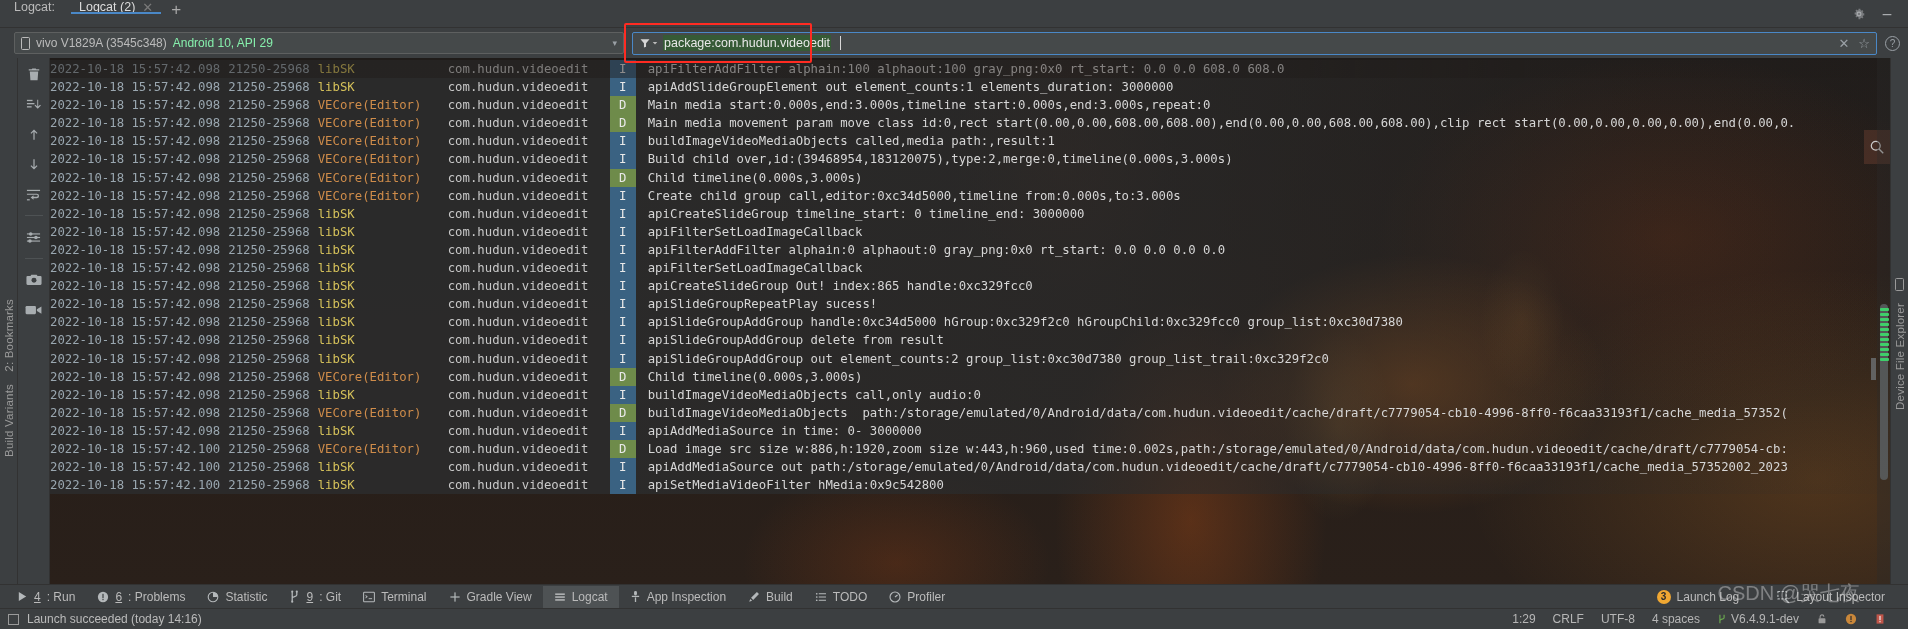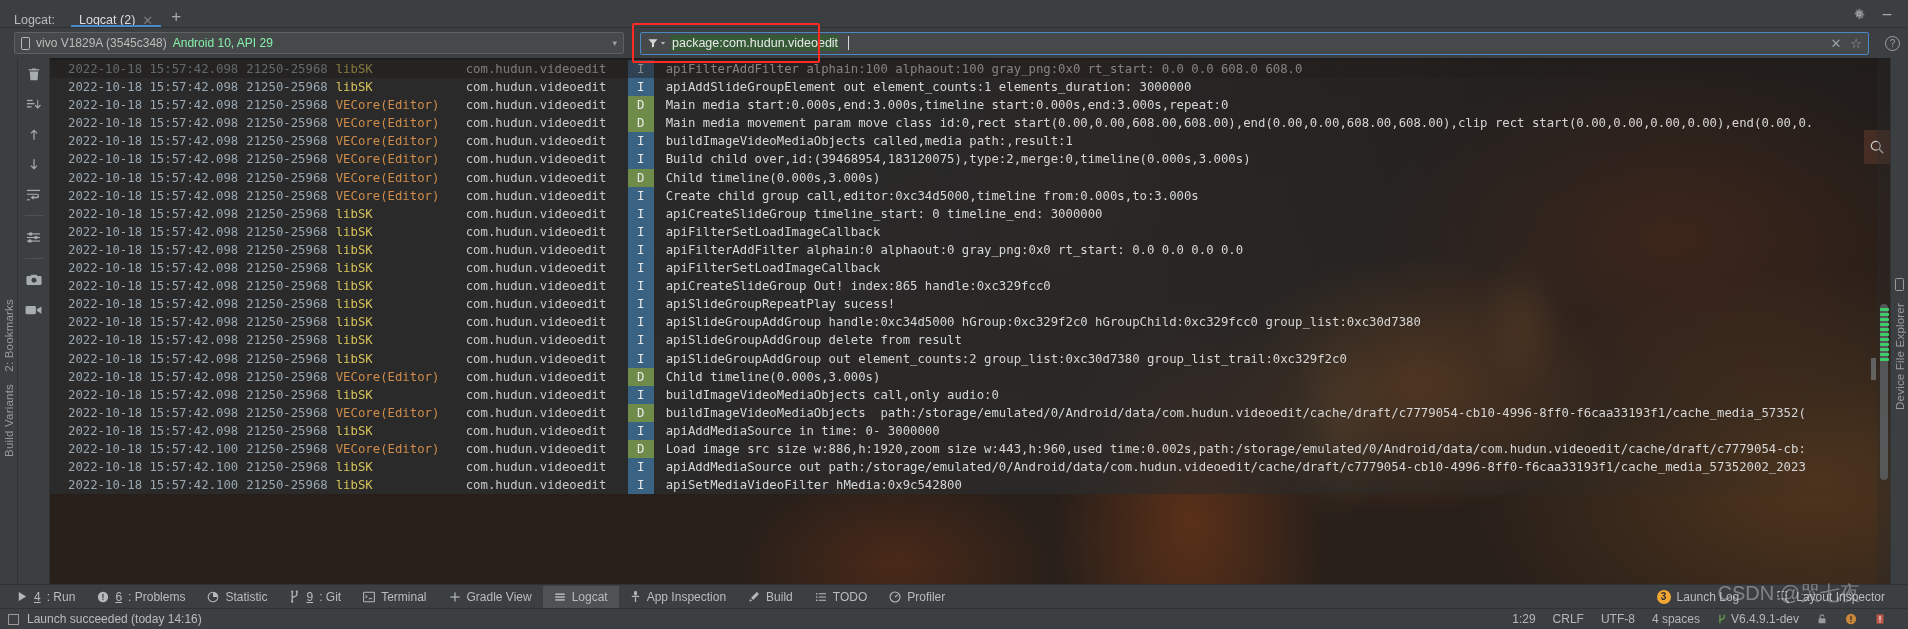--- a/index.html
+++ b/index.html
@@ -11,21 +11,21 @@
   }
   .app {
     position: relative; width: 1908px; height: 629px;
     background: #3c3f41; color: #bbbbbb;
     display: flex; flex-direction: column;
   }
 
   
   .tabstrip {
     height: 28px; background: #3c3f41;
-    display: flex; align-items: flex-end;
+    display: flex; align-items: flex-start;
     padding-left: 14px; position: relative; flex: none;
     border-bottom: 1px solid #323232;
   }
   .tool-label {
     display: flex; align-items: center;
     font-size: 12.5px; color: #bbbbbb; padding: 0 14px 0 0;
   }
   .tab {
     display: flex; align-items: center; gap: 7px;
     padding: 0 10px; font-size: 12.5px; color: #bbbbbb;
@@ -46,21 +46,21 @@
   .win-ctrls {
     position: absolute; right: 8px; top: 0; height: 28px;
     display: flex; align-items: center; gap: 14px; padding-right: 6px;
   }
   .win-ctrls .ic { color: #a9acae; display: flex; align-items: center; }
 
   
   .filterbar {
     height: 30px; background: #3c3f41; flex: none;
     display: flex; align-items: center; padding: 0 8px 0 14px;
-    gap: 16px; position: relative;
+    gap: 8px; position: relative;
   }
   .device-combo {
     width: 610px; height: 22px; background: #45494a;
     border: 1px solid #5e6060; border-radius: 2px;
     display: flex; align-items: center; padding: 0 6px;
     font-size: 12px; color: #bbbbbb; gap: 6px;
   }
   .device-combo .phone-ic { width: 9px; height: 13px; border: 1.4px solid #bbb; border-radius: 1.5px; }
   .device-combo .dim { color: #86efac; }
   .device-combo .caret { margin-left: auto; color: #9aa0a6; font-size: 9px; }
@@ -143,21 +143,21 @@
       radial-gradient(ellipse 70px 120px at 80% 50%, rgba(255,170,70,.10), transparent 60%);
   }
   .loglist {
     position: absolute; inset: 0; padding-top: 2px;
     font-family: "DejaVu Sans Mono", monospace;
     font-size: 12.3px; line-height: 18.1px;
   }
   .logrow { display: flex; align-items: stretch; height: 18.1px; white-space: pre; }
   .c-left {
     background: rgba(43,43,43,.92); display: flex; align-items: center;
-    padding-left: 18px; flex: none;
+    padding-left: 0; flex: none;
   }
   .c-time { color: #9aa7b0; }
   .c-pid  { color: #9aa7b0; padding-left: 8px; }
   .c-tag  { padding-left: 8px; width: 136px; display: inline-block; }
   .c-tag.libsk { color: #d5c15a; }
   .c-tag.vecore { color: #cf8c4a; }
   .c-pkg  { color: #c9c9c9; padding-left: 2px; width: 164px; display: inline-block; }
   .c-lvl {
     width: 26px; flex: none; display: flex; align-items: center; justify-content: center;
     color: #e9e9e9; font-size: 12.3px;

